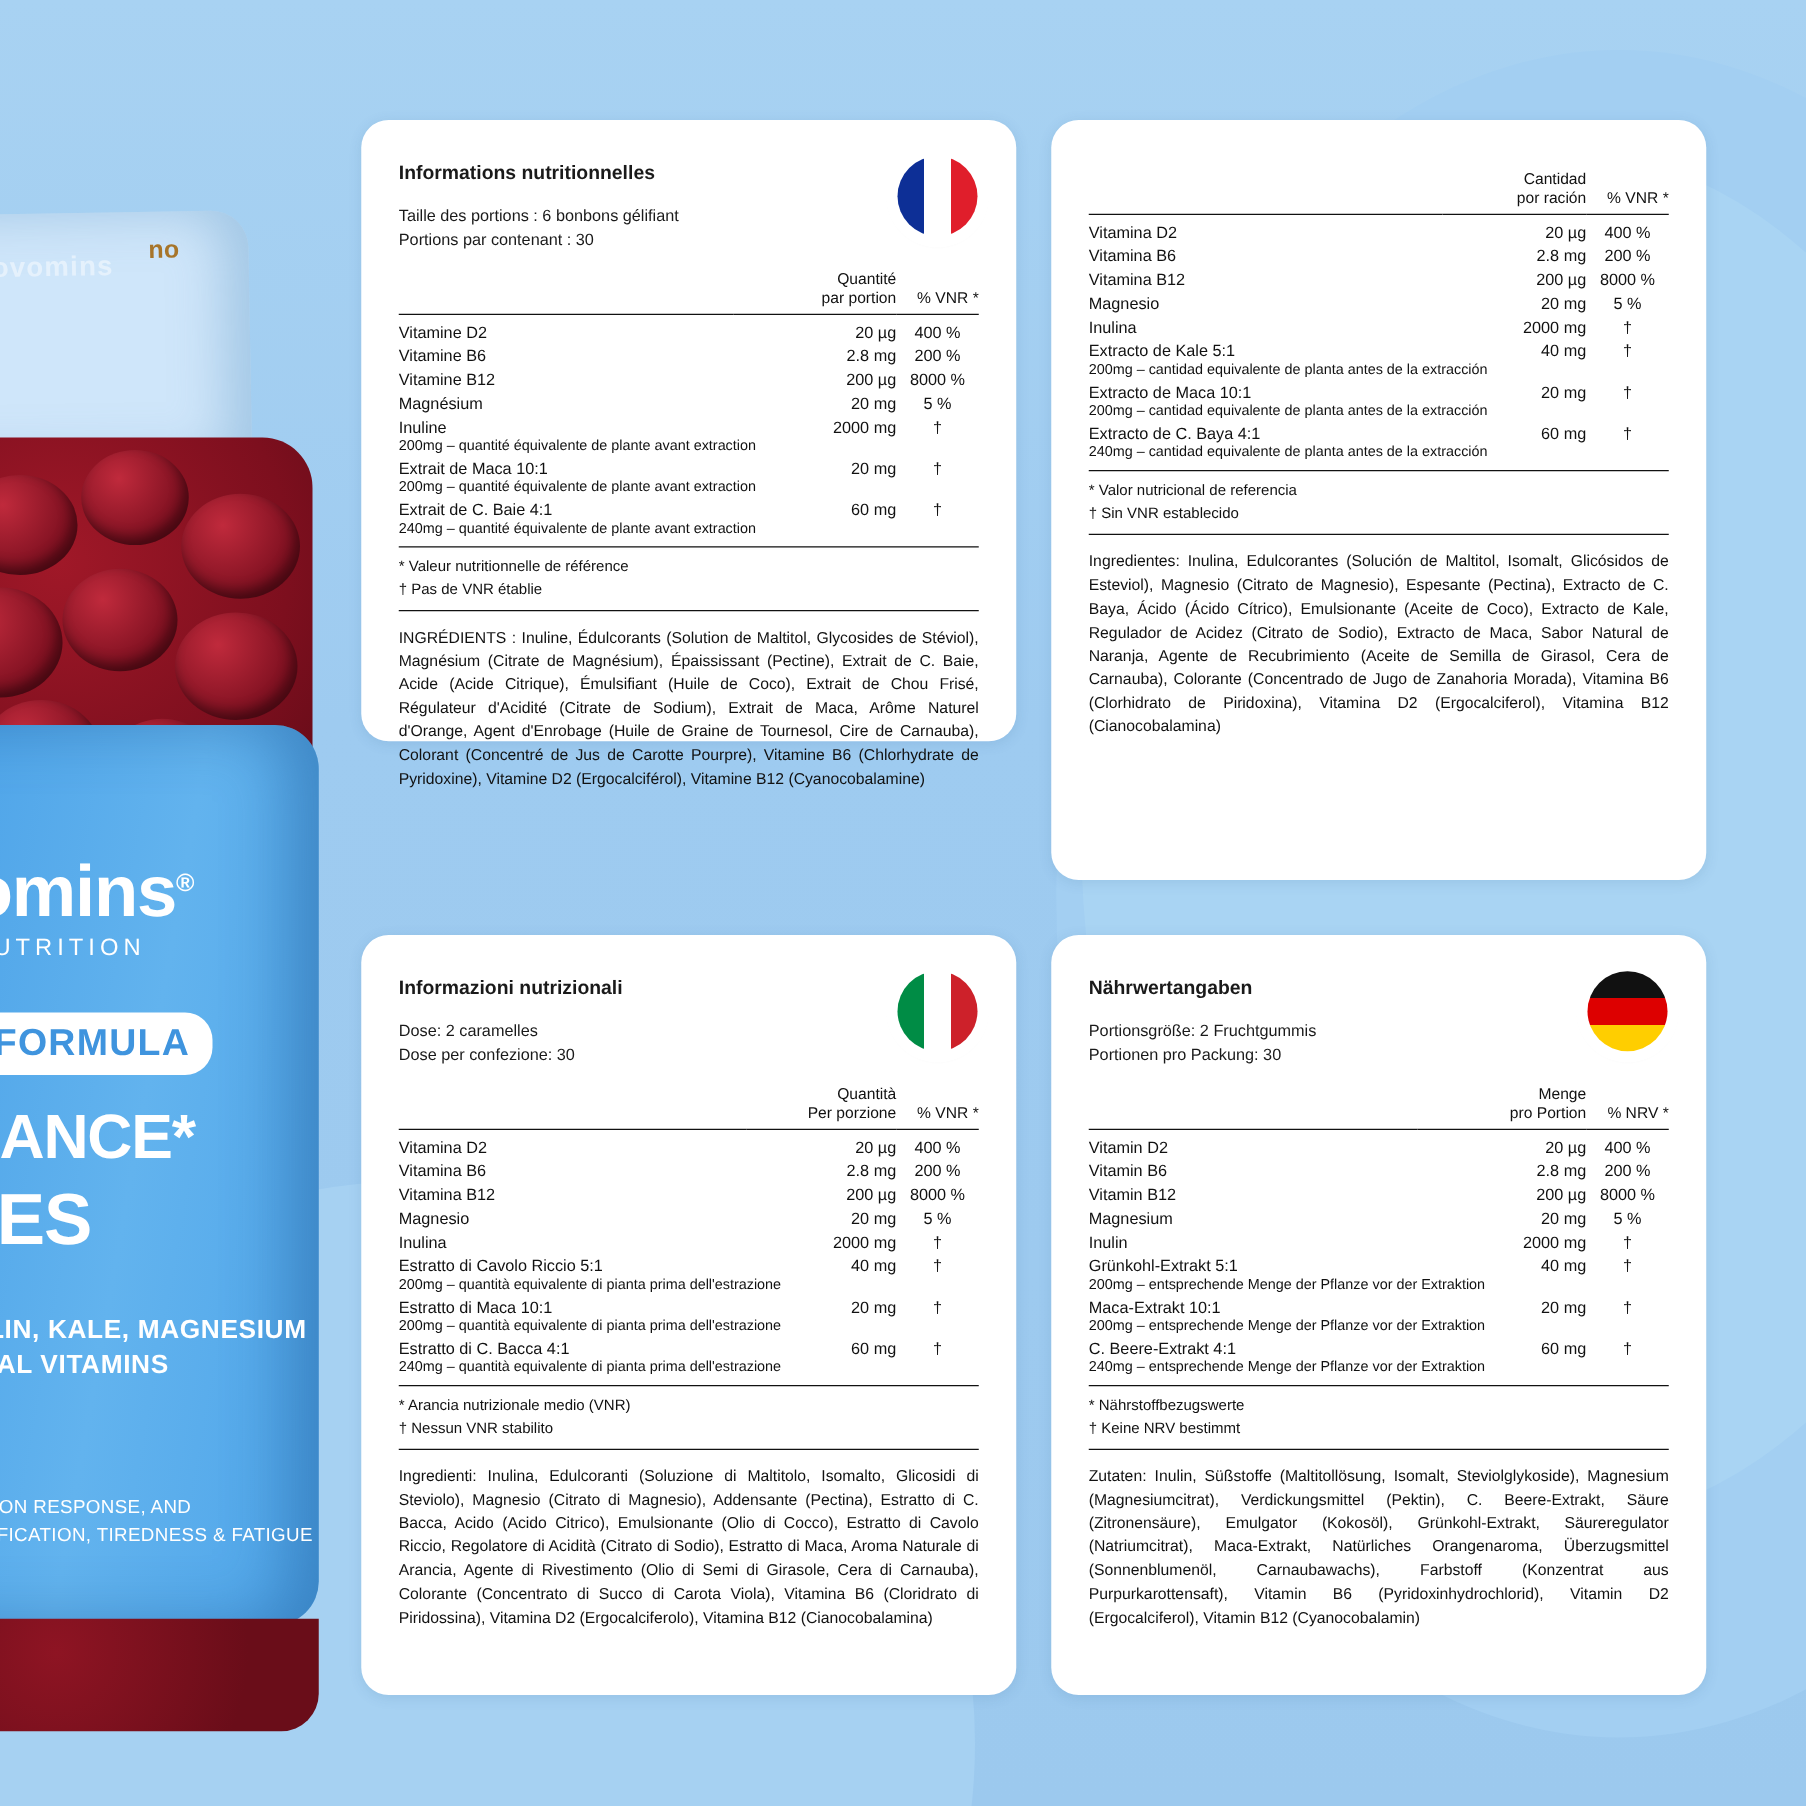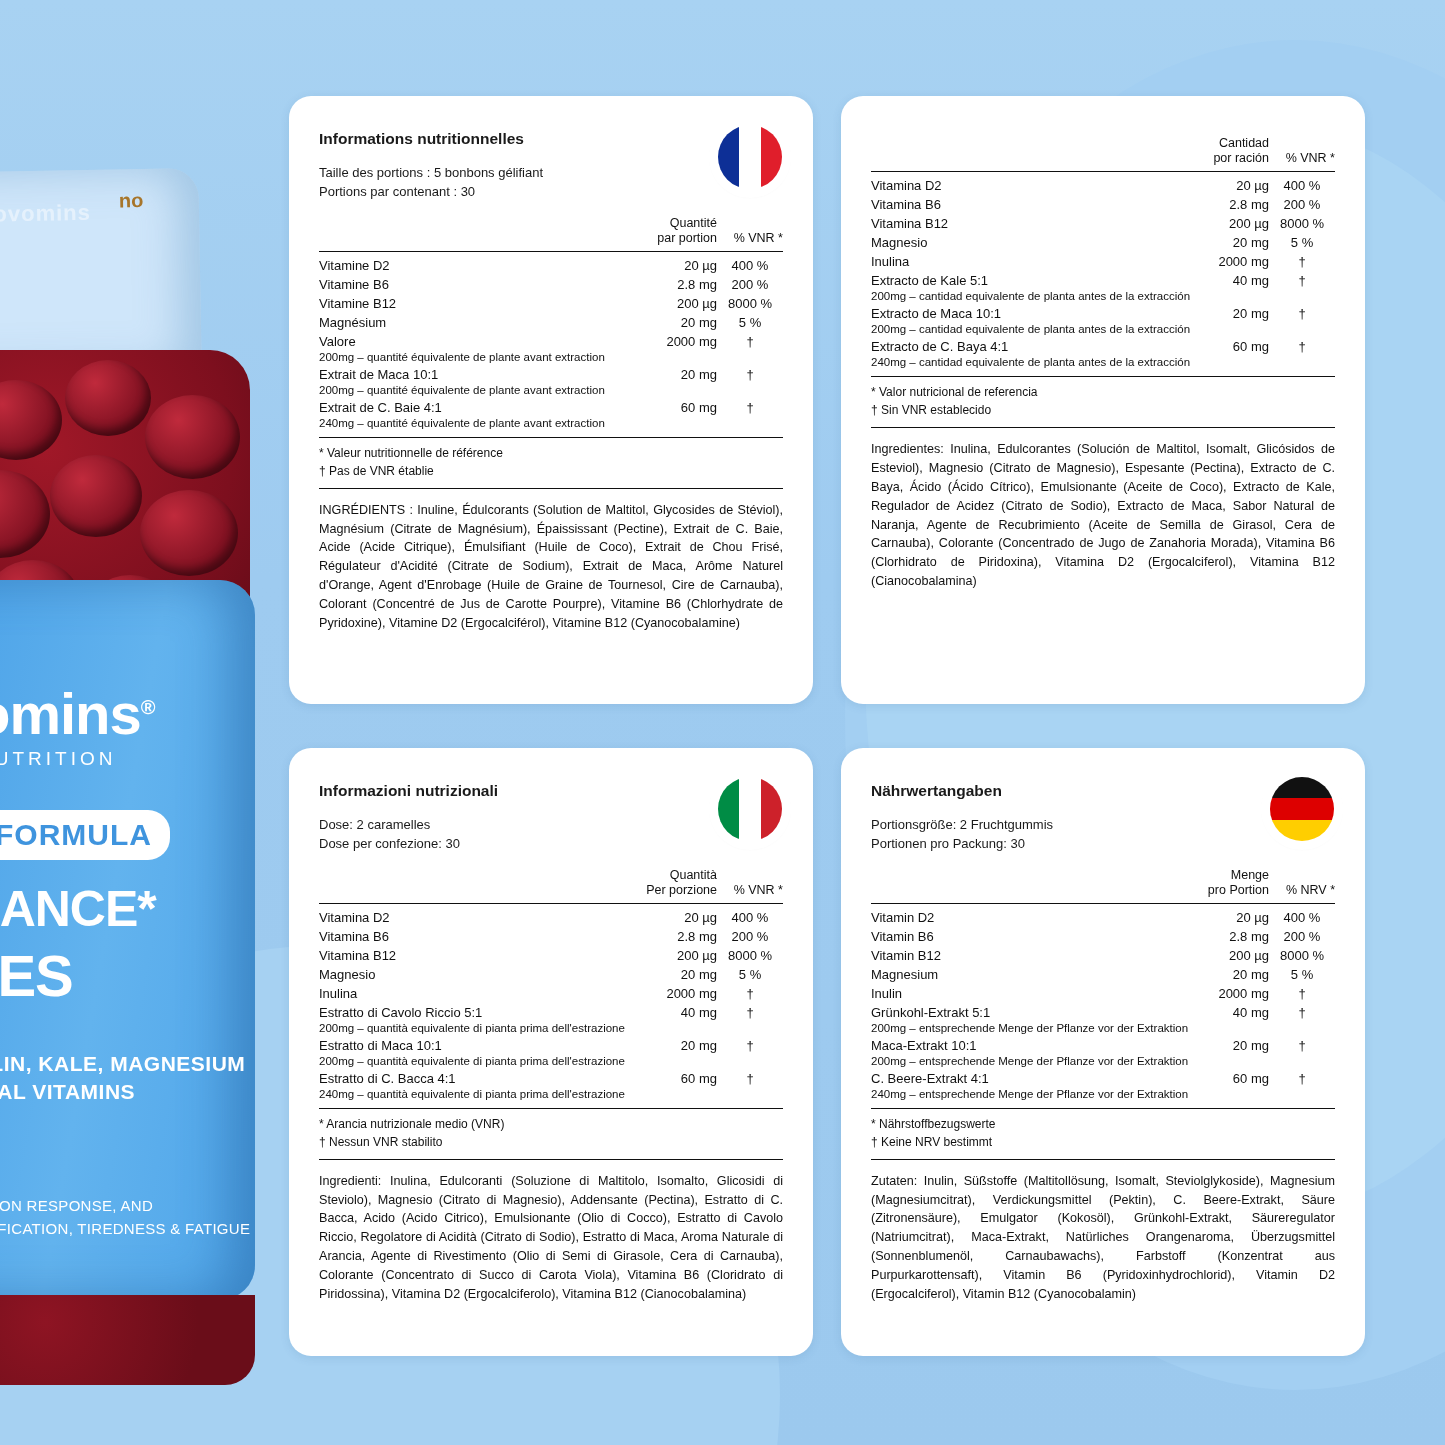--- a/index.html
+++ b/index.html
@@ -198,21 +198,21 @@
     inset: 0;
   }
   .card {
     position: absolute;
     background: #ffffff;
     border-radius: 22px;
     box-shadow: 0 2px 10px rgba(40,90,140,.12);
     box-sizing: border-box;
     padding: 26px 30px 22px 30px;
   }
-  .card-fr { left: 289px; top: 96px;  width: 524px; height: 608px; }
+  .card-fr { left: 289px; top: 96px;  width: 524px; height: 497px; }
   .card-es { left: 841px; top: 96px;  width: 524px; height: 608px; }
   .card-it { left: 289px; top: 748px; width: 524px; height: 608px; }
   .card-de { left: 841px; top: 748px; width: 524px; height: 608px; }
 
   .card-head {
     position: relative;
     min-height: 70px;
   }
   .card-title {
     font-size: 15.5px;
@@ -349,21 +349,21 @@
   </div>
   <div class="bottle-bottom"></div>
 </div>
 
 <div class="cards">
 
   <div class="card card-fr">
     <div class="card-head">
       <div class="card-title">Informations nutritionnelles</div>
       <div class="serving">
-        <div>Taille des portions : 5 bonbons gélifiant</div>
+        <div>Taille des portions : 6 bonbons gélifiant</div>
         <div>Portions par contenant : 30</div>
       </div>
       <div class="flag">
         <div class="flag-inner flag-fr"></div>
       </div>
     </div>
     <table class="nut">
       <thead>
         <tr>
           <th class="th-name"></th>
@@ -389,21 +389,21 @@
             <td class="c-name">Vitamine B12</td>
             <td class="c-amt">200 µg</td>
             <td class="c-pct">8000 %</td>
           </tr>
         <tr>
             <td class="c-name">Magnésium</td>
             <td class="c-amt">20 mg</td>
             <td class="c-pct">5 %</td>
           </tr>
         <tr>
-            <td class="c-name">Valore</td>
+            <td class="c-name">Inuline</td>
             <td class="c-amt">2000 mg</td>
             <td class="c-pct">†</td>
           </tr>
         <tr class="note">
             <td colspan="3" class="pad-left">200mg – quantité équivalente de plante avant extraction</td>
           </tr>
         <tr>
             <td class="c-name">Extrait de Maca 10:1</td>
             <td class="c-amt">20 mg</td>
             <td class="c-pct">†</td>

